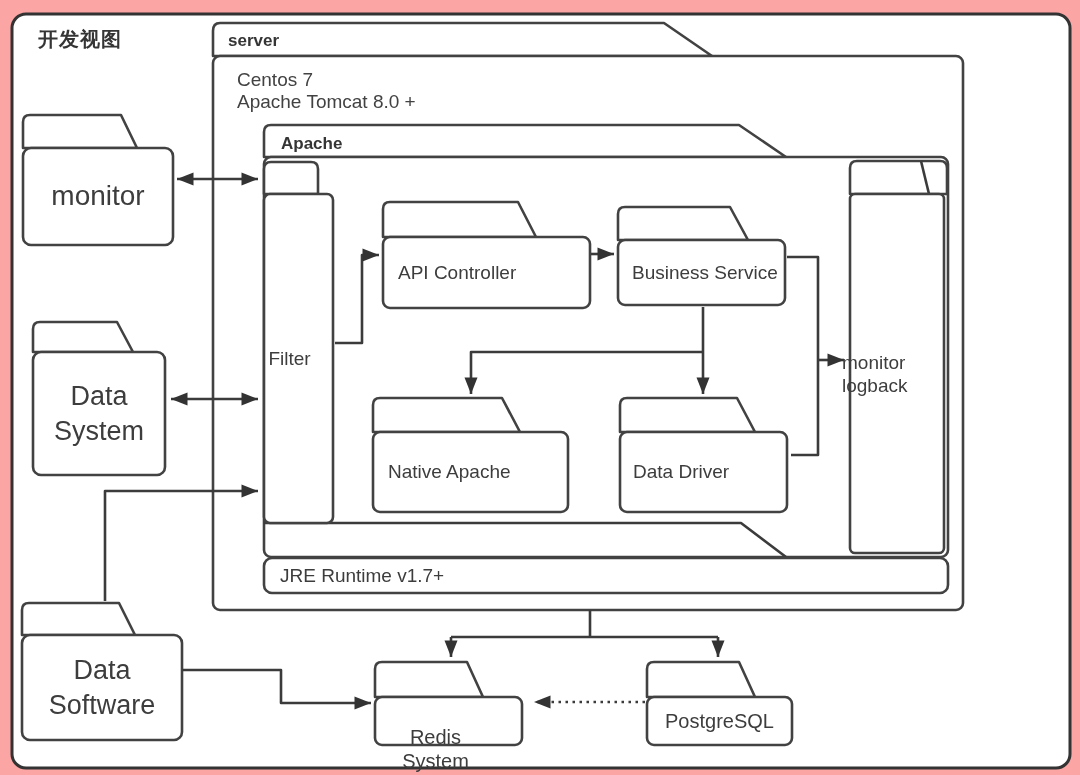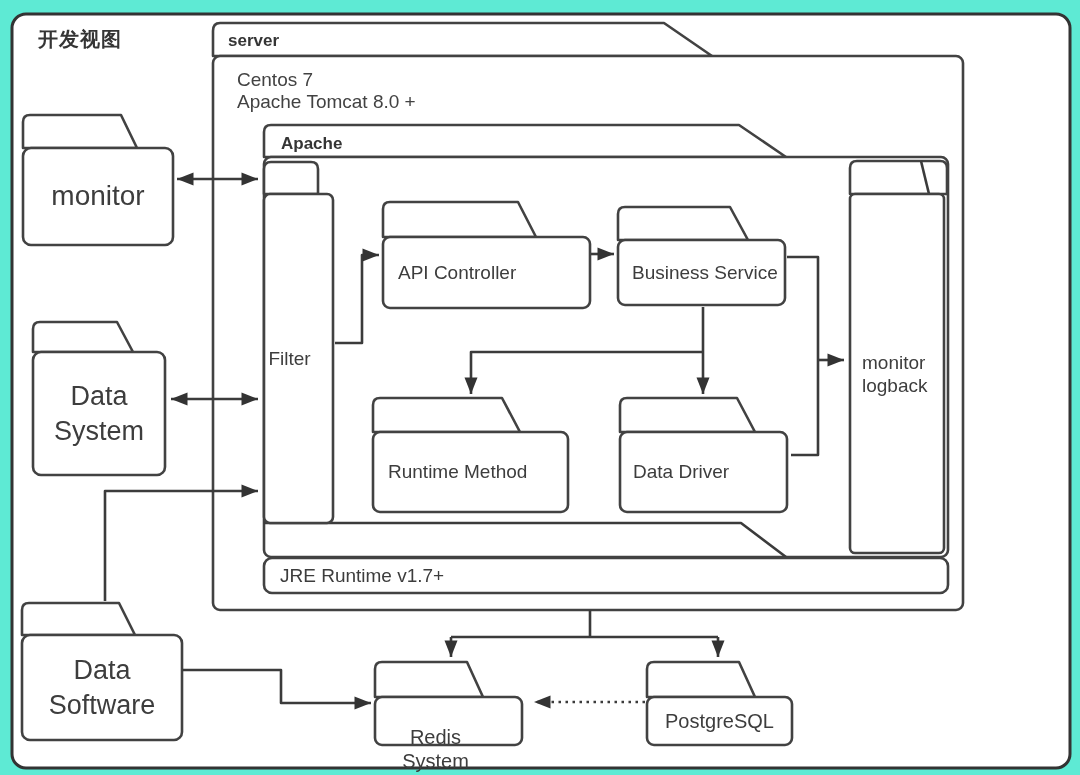--- a/index.html
+++ b/index.html
@@ -1,19 +1,19 @@
 <!DOCTYPE html>
 <html><head>
 <meta charset="utf-8">
 <style>
   html,body{margin:0;padding:0;background:#e9e9e9;}
   .canvas{
     position:relative;
     width:1080px;height:775px;
-    background:#5eead4;
+    background:#fca5a5;
     font-family:"Liberation Sans","DejaVu Sans",sans-serif;
     color:#3a3a3a;
     overflow:hidden;
   }
   .shapes{position:absolute;left:0;top:0;width:1080px;height:775px;}
   .box{fill:#ffffff;stroke:#424242;stroke-width:2.6;stroke-linejoin:round;}
   .line{fill:none;stroke:#3b3b3b;stroke-width:2.6;stroke-linejoin:round;stroke-linecap:butt;}
   .dotted{stroke-dasharray:2.5 4.5;}
   .lbl{
     position:absolute;display:flex;align-items:center;justify-content:center;
@@ -164,25 +164,25 @@
   <div class="t-env" style="left:237px;top:91px;">Apache Tomcat 8.0 +</div>
 
   <div class="t-title fs17" style="left:281px;top:134px;">Apache</div>
 
   <div class="lbl fs19" style="left:264px;top:194px;width:51px;height:329px;">Filter</div>
 
   <div class="lbl left fs19" style="left:383px;top:237px;width:207px;height:71px;padding-left:15px;box-sizing:border-box;">API Controller</div>
 
   <div class="lbl left fs19" style="left:618px;top:240px;width:167px;height:65px;padding-left:14px;box-sizing:border-box;">Business Service</div>
 
-  <div class="lbl left fs19" style="left:373px;top:432px;width:195px;height:80px;padding-left:15px;box-sizing:border-box;">Runtime Method</div>
+  <div class="lbl left fs19" style="left:373px;top:432px;width:195px;height:80px;padding-left:15px;box-sizing:border-box;">Native Apache</div>
 
   <div class="lbl left fs19" style="left:620px;top:432px;width:167px;height:80px;padding-left:13px;box-sizing:border-box;">Data Driver</div>
 
-  <div class="lbl left fs19" style="left:850px;top:194px;width:94px;height:359px;padding-left:12px;box-sizing:border-box;line-height:23px;">monitor logback</div>
+  <div class="lbl left fs19" style="left:830px;top:194px;width:94px;height:359px;padding-left:12px;box-sizing:border-box;line-height:23px;">monitor logback</div>
 
   <div class="lbl left fs19" style="left:264px;top:558px;width:684px;height:35px;padding-left:16px;box-sizing:border-box;">JRE Runtime v1.7+</div>
 
   <div class="lbl fs28" style="left:23px;top:148px;width:150px;height:97px;">monitor</div>
 
   <div class="lbl fs27" style="left:38px;top:352px;width:122px;height:123px;">Data System</div>
 
   <div class="lbl fs27" style="left:32px;top:635px;width:140px;height:105px;">Data Software</div>
 
   <div class="lbl fs20" style="left:375px;top:697px;width:121px;height:48px;margin-top:28px;">Redis System</div>

